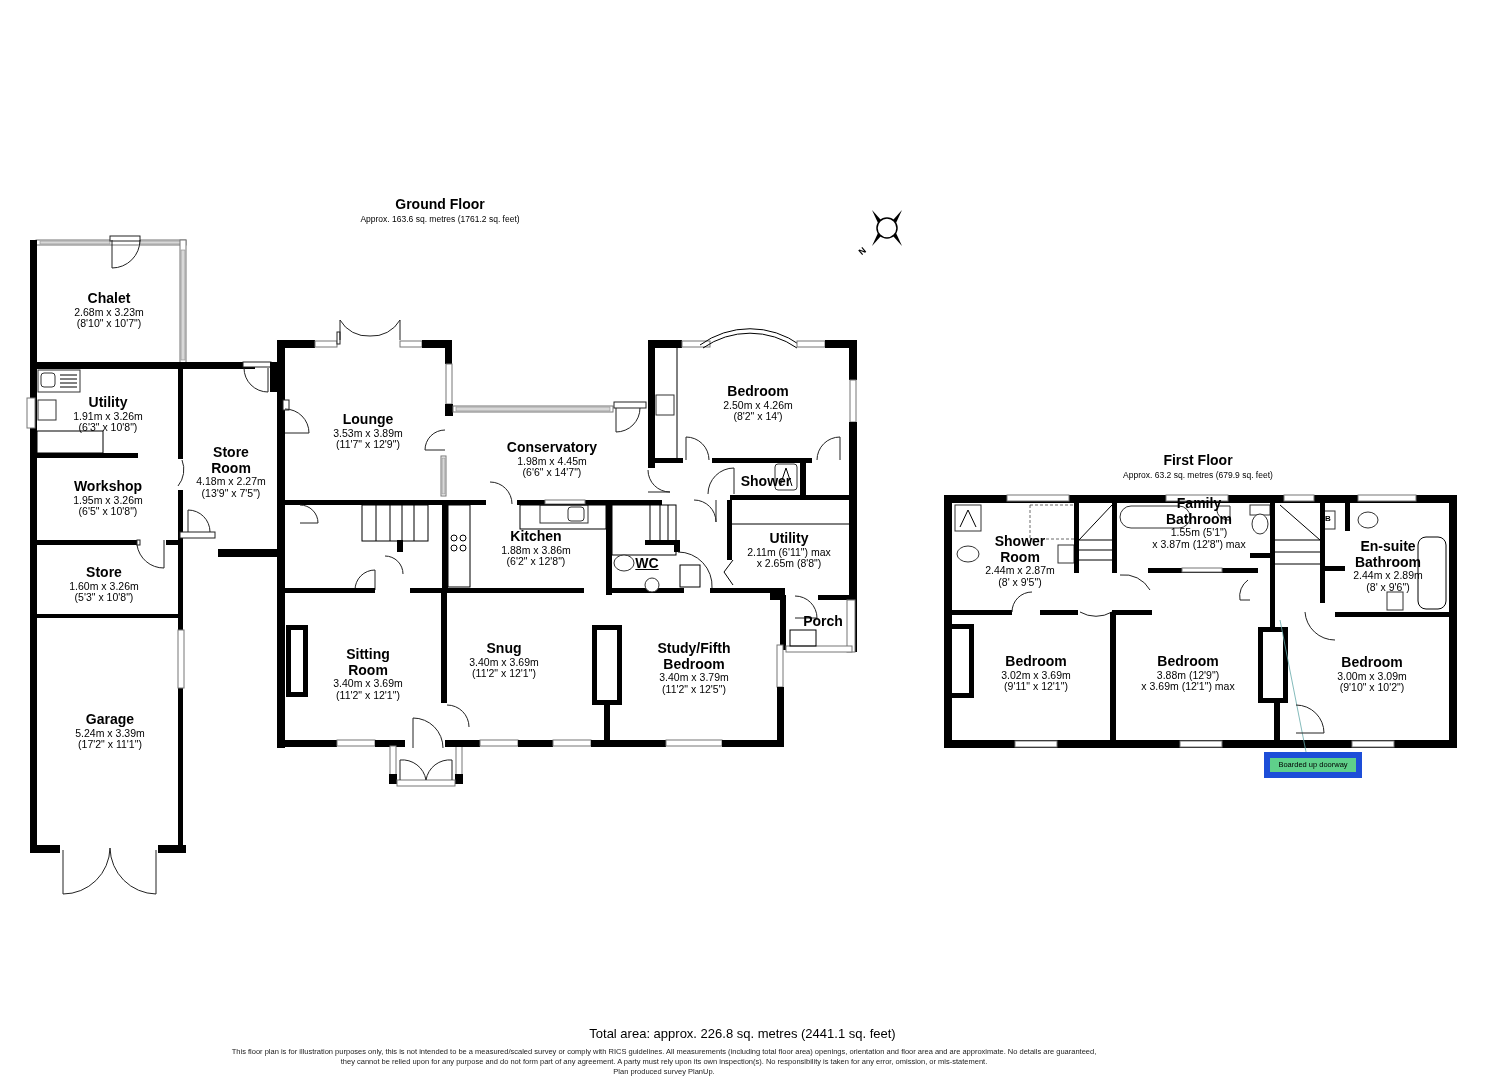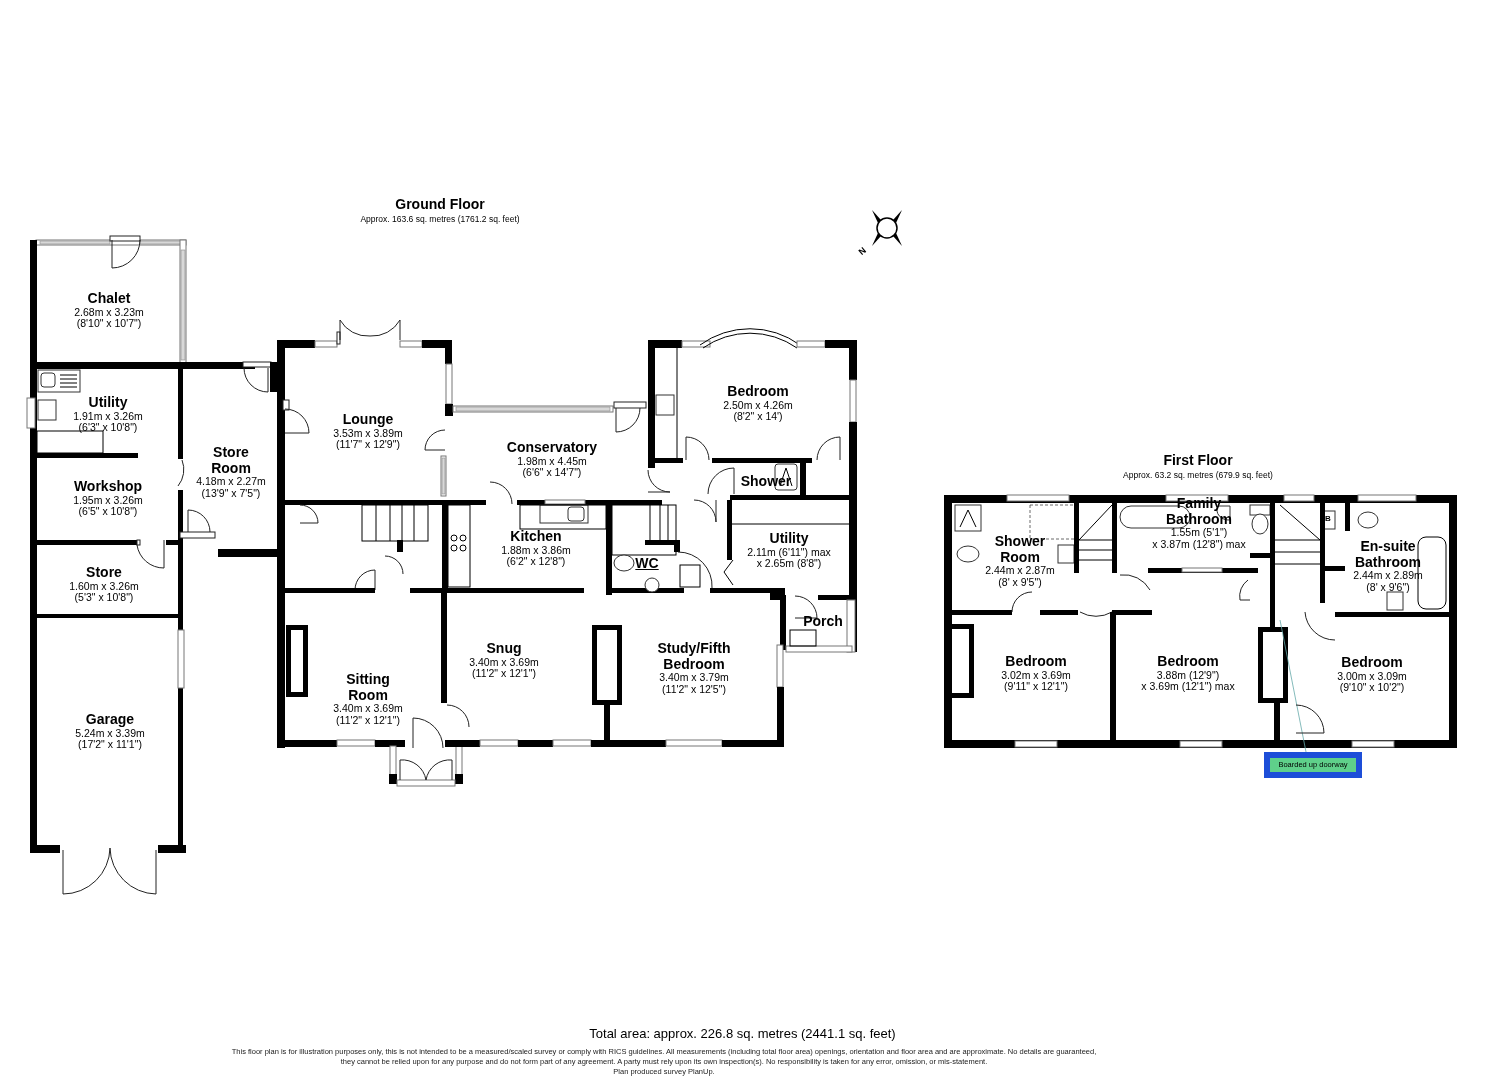--- a/index.html
+++ b/index.html
@@ -377,21 +377,21 @@
   <span class="name">WC</span>
 </div>
 <div class="lbl" style="left:789px; top:531px;">
   <span class="name">Utility</span>
   <span class="dim">2.11m (6'11") max</span>
   <span class="dim">x 2.65m (8'8")</span>
 </div>
 <div class="lbl" style="left:814px; top:614px;margin-left:9px;">
   <span class="name">Porch</span>
 </div>
-<div class="lbl" style="left:368px; top:672px;">
+<div class="lbl" style="left:368px; top:647px;">
   <span class="name">Sitting</span>
   <span class="name">Room</span>
   <span class="dim">3.40m x 3.69m</span>
   <span class="dim">(11'2" x 12'1")</span>
 </div>
 <div class="lbl" style="left:504px; top:641px;">
   <span class="name">Snug</span>
   <span class="dim">3.40m x 3.69m</span>
   <span class="dim">(11'2" x 12'1")</span>
 </div>

